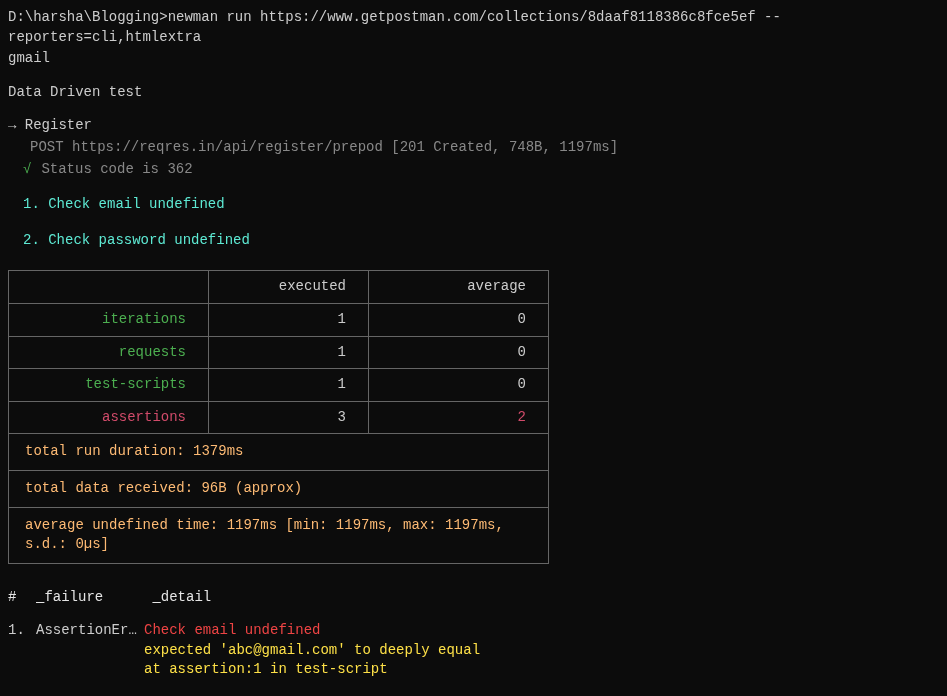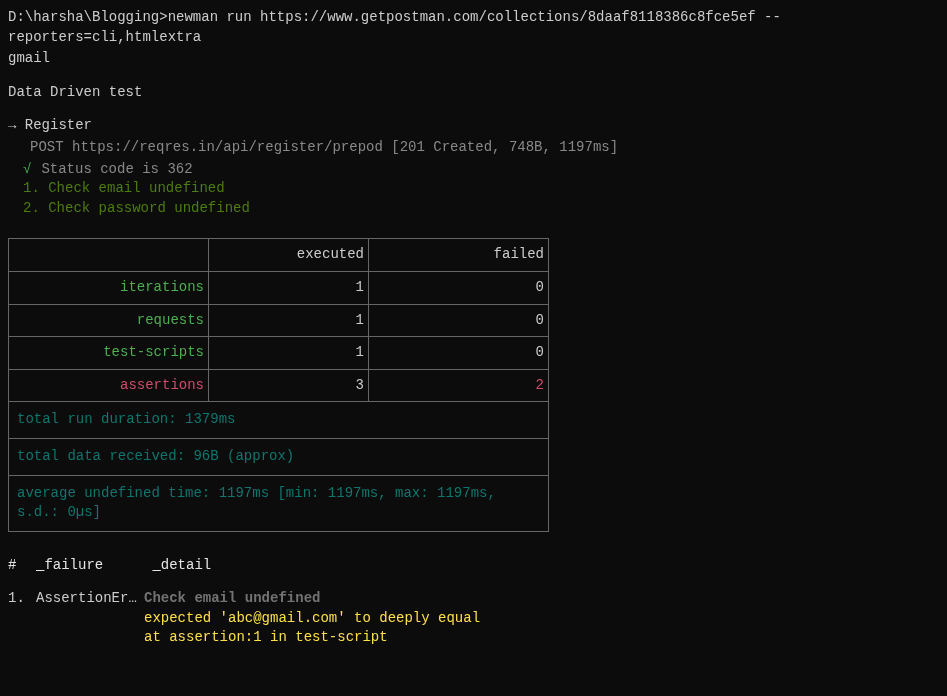--- a/index.html
+++ b/index.html
@@ -16,60 +16,60 @@
     }
     .prompt-line { color: #cccccc; margin-bottom: 2px; }
     .newman-label { color: #cccccc; margin-bottom: 14px; }
     .collection-name { color: #cccccc; margin-bottom: 14px; }
     .arrow { color: #cccccc; }
     .request-name { color: #cccccc; margin-bottom: 2px; }
     .request-line { color: #888888; padding-left: 22px; margin-bottom: 2px; }
     .check-pass { color: #4caf50; padding-left: 15px; }
     .check-pass .checkmark { color: #4caf50; }
     .check-pass .text { color: #888888; padding-left: 10px; }
-    .check-fail { color: #4d7c0f; padding-left: 15px; }
+    .check-fail { color: #5eead4; padding-left: 15px; margin-top: 16px; }
     
     table.summary {
       border-collapse: collapse;
       margin-top: 20px;
       margin-bottom: 24px;
     }
     table.summary th, table.summary td {
       border: 1px solid #666666;
-      padding: 6px 4px;
+      padding: 6px 22px;
       text-align: right;
       color: #cccccc;
     }
     table.summary th { font-weight: normal; }
     table.summary th:first-child { width: 200px; }
     table.summary th:nth-child(2) { width: 160px; }
     table.summary th:nth-child(3) { width: 180px; }
     table.summary .metric-name { text-align: right; }
     table.summary .green { color: #4caf50; }
     table.summary .red { color: #d14b6a; }
     table.summary .footer-row td {
       text-align: left;
-      padding: 8px 8px;
-      color: #0f766e;
+      padding: 8px 16px;
+      color: #fdba74;
     }
     
     .failure-header {
       color: #e5e5e5;
       text-decoration: underline;
       margin-bottom: 14px;
     }
     .failure-header .col-hash { display: inline-block; width: 28px; }
     .failure-header .col-failure { display: inline-block; width: 108px; }
     .failure-header .col-detail { display: inline-block; }
     
     .failure-row { margin-bottom: 14px; }
     .failure-row .num { display: inline-block; width: 28px; vertical-align: top; color: #cccccc; }
     .failure-row .err-type { display: inline-block; width: 108px; vertical-align: top; color: #cccccc; white-space: nowrap; overflow: hidden; text-overflow: ellipsis; }
     .failure-row .detail-block { display: inline-block; vertical-align: top; }
-    .failure-row .detail-title { color: #737373; font-weight: bold; }
+    .failure-row .detail-title { color: #ef4444; }
     .failure-row .detail-sub { color: #fde047; }
   </style>
 </head>
 <body>
 
 <div class="prompt-line">D:\harsha\Blogging&gt;newman run https://www.getpostman.com/collections/8daaf8118386c8fce5ef --reporters=cli,htmlextra</div>
 <div class="newman-label">gmail</div>
 <div class="collection-name">Data Driven test</div>
 
 <div class="request-name">
@@ -82,21 +82,21 @@
     <div class="check-pass"><span class="checkmark">√</span><span class="text">Status code is 362</span></div>
     <div class="check-fail">1. Check email undefined</div>
     <div class="check-fail">2. Check password undefined</div>
   </div>
 
 <table class="summary">
   <thead>
     <tr>
       <th></th>
       <th>executed</th>
-      <th>failed</th>
+      <th>average</th>
     </tr>
   </thead>
   <tbody id="summary-body">
       <tr>
         <td class="metric-name green">iterations</td>
         <td>1</td>
         <td class="">0</td>
       </tr>
       <tr>
         <td class="metric-name green">requests</td>

